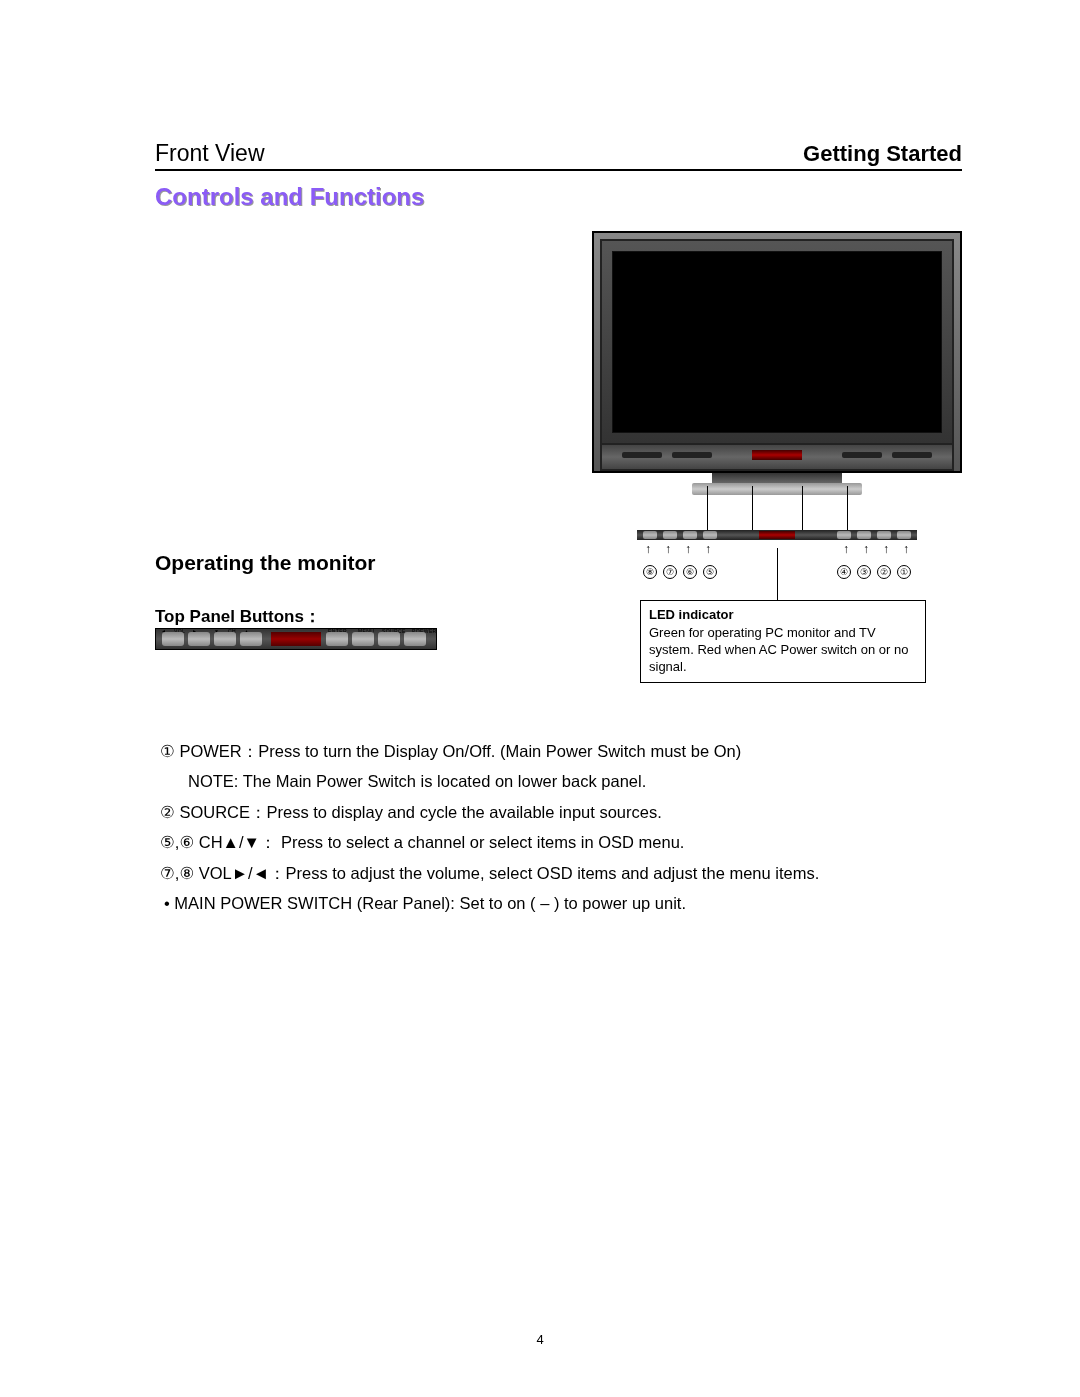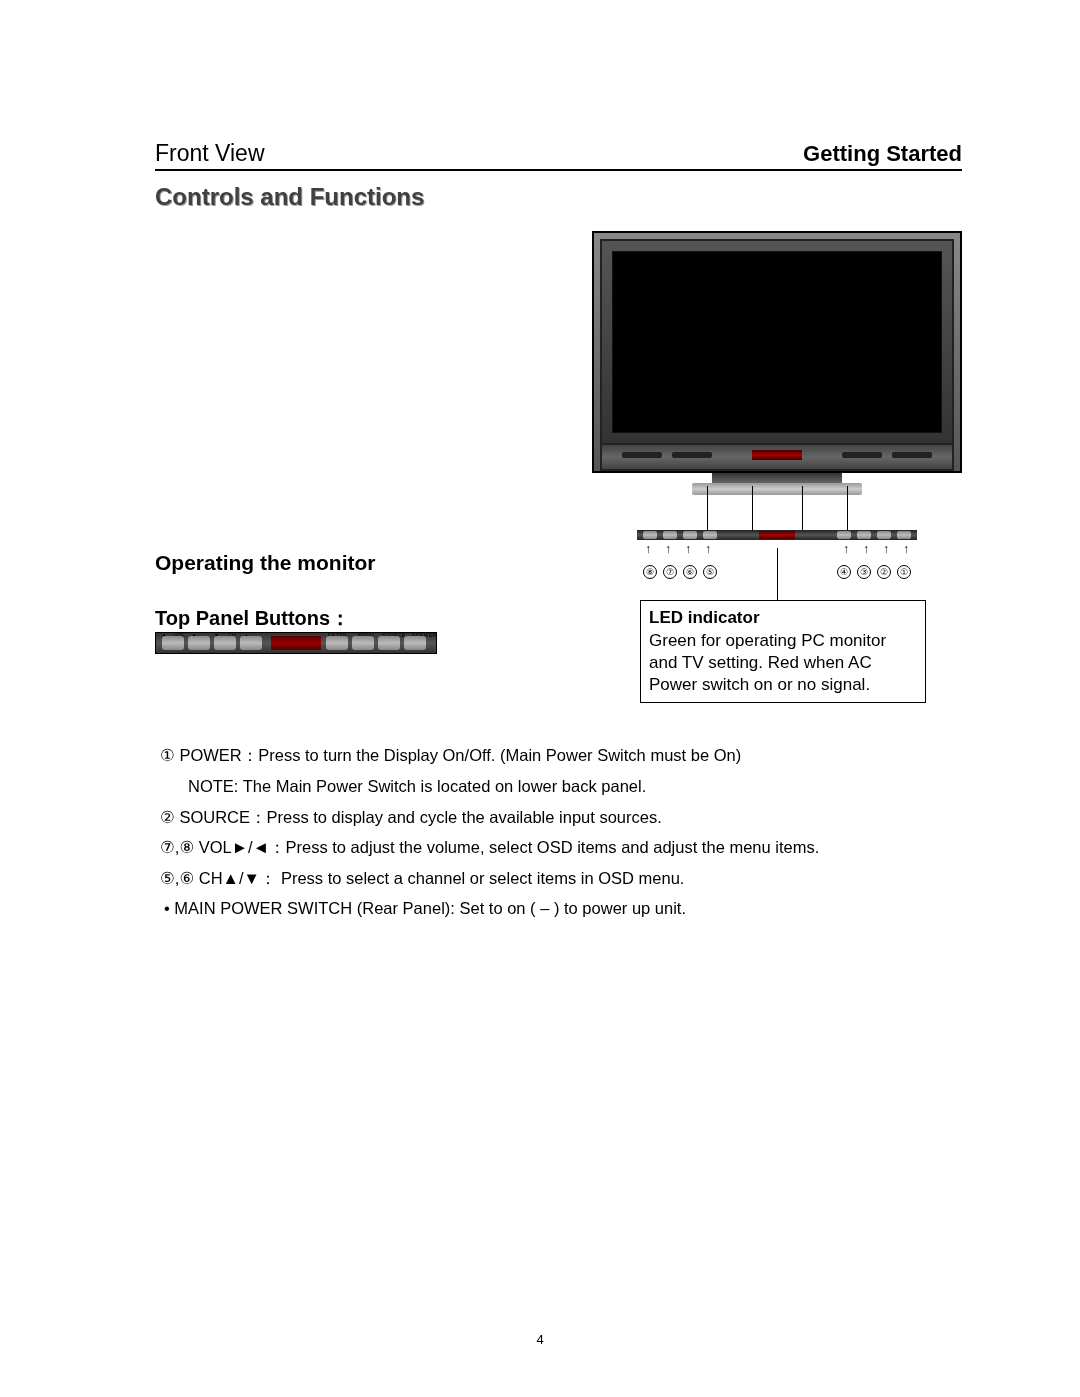--- a/index.html
+++ b/index.html
@@ -1,25 +1,25 @@
 <!DOCTYPE html>
 <html><head>
 <meta charset="utf-8">
 <style>
 html,body{margin:0;padding:0;background:#000;font-family:Arial,Helvetica,sans-serif;}
 .page{width:1080px;height:1397px;background:#fff;margin:0 auto;position:relative;padding:140px 118px 40px 155px;box-sizing:border-box;}
 .header-row{display:flex;justify-content:space-between;align-items:flex-end;border-bottom:2px solid #000;padding-bottom:2px;margin-bottom:12px;}
 .front-view{font-size:23px;font-weight:400;}
 .getting-started{font-size:22px;font-weight:700;}
-.section-title{font-size:24px;color:#404040;margin:0 0 20px 0;text-shadow:1px 1px 0 #999;}
+.section-title{font-size:24px;color:#8b5cf6;margin:0 0 20px 0;text-shadow:1px 1px 0 #999;}
 .content-area{display:flex;gap:22px;}
 .left-col{flex:1;padding-top:320px;}
 .right-col{width:370px;position:relative;}
 .op-heading{font-size:21px;font-weight:700;margin:0 0 30px 0;}
-.top-panel-label{font-size:20px;font-weight:700;margin:0 0 0 0;}
+.top-panel-label{font-size:17px;font-weight:700;margin:0 0 0 0;}
 
 
 .button-strip{width:280px;height:20px;background:linear-gradient(#333,#555,#333);border:1px solid #000;position:relative;margin-bottom:0;}
 .strip-red{position:absolute;left:115px;width:50px;top:3px;height:14px;background:linear-gradient(#500,#900,#500);}
 .strip-btn{position:absolute;top:3px;height:14px;width:22px;background:linear-gradient(#888,#bbb,#888);border-radius:3px;}
 .strip-lbl{position:absolute;top:-1px;font-size:5px;letter-spacing:0.4px;color:#000;}
 
 
 .tv-outer{width:370px;border:2px solid #000;background:linear-gradient(#888,#555);padding:6px 6px 0 6px;box-sizing:border-box;}
 .tv-bezel{background:linear-gradient(#555,#333);padding:10px;border:2px solid #222;}
@@ -32,21 +32,21 @@
 
 
 .callout-strip{width:280px;height:10px;background:linear-gradient(#222,#555,#222);margin:35px auto 0;position:relative;}
 .callout-strip .mini-red{position:absolute;left:50%;transform:translateX(-50%);top:1px;width:36px;height:8px;background:linear-gradient(#400,#a00,#400);}
 .callout-strip .mini-btn{position:absolute;top:1px;height:8px;width:14px;background:linear-gradient(#888,#bbb,#888);border-radius:2px;}
 .arrows-row{position:relative;width:280px;margin:0 auto;height:40px;}
 .arrow-up{position:absolute;font-size:12px;top:2px;}
 .arrow-num{position:absolute;font-size:9px;top:25px;border:1px solid #000;border-radius:50%;width:12px;height:12px;line-height:12px;text-align:center;}
 
 
-.led-box{border:1.5px solid #000;padding:6px 8px;font-size:17px;line-height:1.3;width:268px;margin:20px 0 0 48px;}
+.led-box{border:1.5px solid #000;padding:6px 8px;font-size:13px;line-height:1.3;width:268px;margin:20px 0 16px 48px;}
 .led-title{font-weight:700;margin-bottom:1px;}
 
 
 .leader{position:absolute;background:#000;width:1px;}
 
 
 .body-text{margin-top:40px;font-size:16.5px;line-height:1.55;}
 .body-text p{margin:5px;}
 .note-indent{padding-left:28px;}
 .bullet{padding-left:4px;}
@@ -141,29 +141,29 @@
       <span class="arrow-num" style="right:66px">④</span>
       <span class="arrow-num" style="right:46px">③</span>
       <span class="arrow-num" style="right:26px">②</span>
       <span class="arrow-num" style="right:6px">①</span>
     </div>
 
     <div class="leader" style="left:185px;top:317px;height:52px"></div>
 
     <div class="led-box">
       <div class="led-title">LED indicator</div>
-      <div>Green for operating PC monitor and TV setting. Red when AC Power switch on or no signal.</div>
+      <div>Green for operating PC monitor and TV system. Red when AC Power switch on or no signal.</div>
     </div>
   </div>
 </div>
 
 <div class="body-text">
   <p>① POWER：Press to turn the Display On/Off.  (Main Power Switch must be On)</p>
   <p class="note-indent">NOTE: The Main Power Switch is located on lower back panel.</p>
   <p>② SOURCE：Press to display and cycle the available input sources.</p>
+  <p>⑤,⑥ CH▲/▼： Press to select a channel or select items in OSD menu.</p>
   <p>⑦,⑧ VOL►/◄：Press to adjust the volume, select OSD items and adjust the menu items.</p>
-  <p>⑤,⑥ CH▲/▼： Press to select a channel or select items in OSD menu.</p>
   <p class="bullet">•  MAIN POWER  SWITCH (Rear Panel): Set to on ( – ) to power up unit.</p>
 </div>
 
 <div class="pagenum">4</div>
 
 </div>
 
 </body></html>

